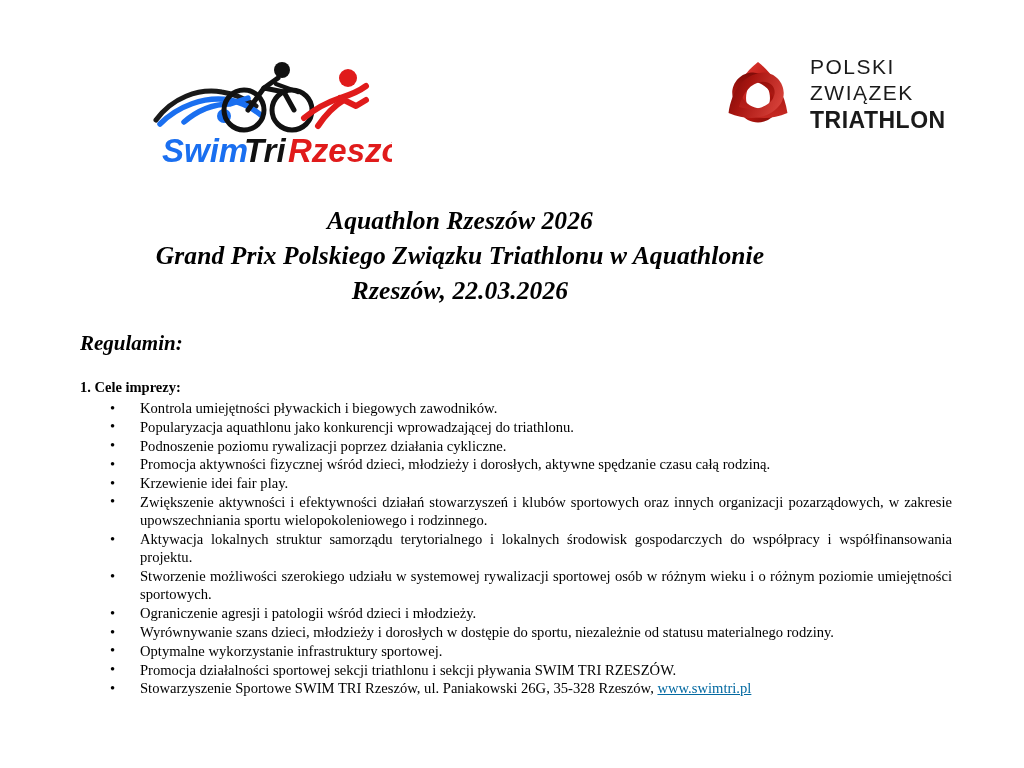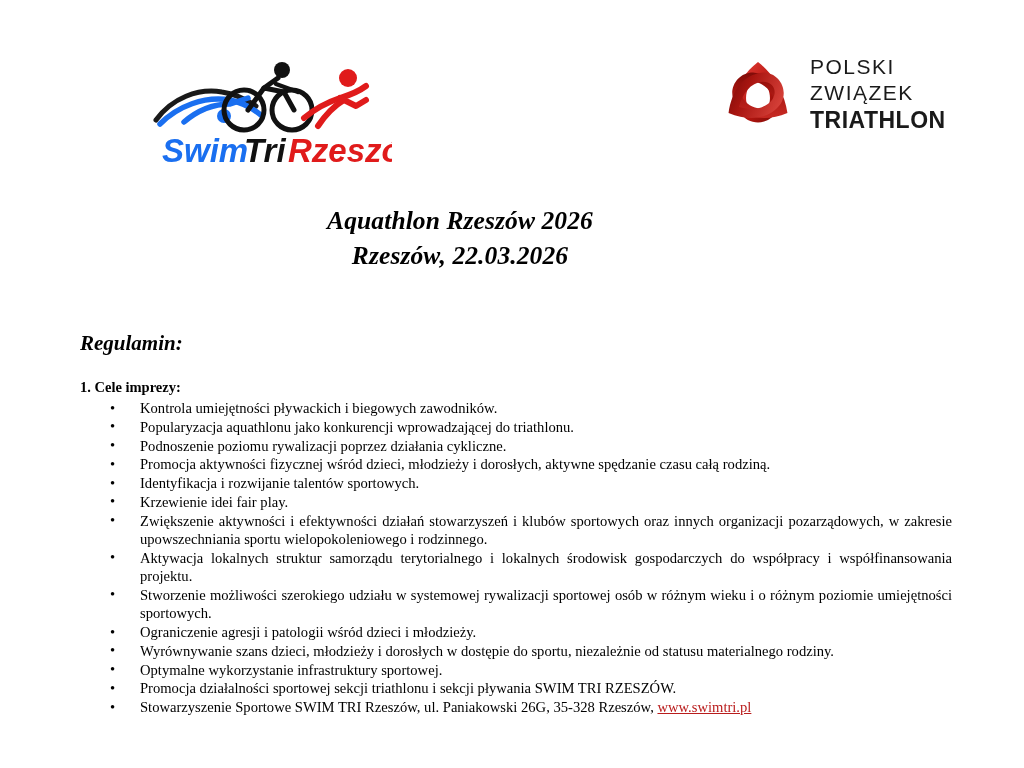--- a/index.html
+++ b/index.html
@@ -100,21 +100,21 @@
     position: absolute;
     left: 30px;
     top: -0.5px;
     font-size: 14.6px;
     line-height: 18.3px;
   }
   .section-heading.second {
     margin-top: 18px;
   }
   .link {
-    color: #b91c1c;
+    color: #0369a1;
     text-decoration: underline;
   }
   .cut-row li {
     margin-bottom: 0;
   }
 </style>
 </head>
 <body>
 
 <div class="page">
@@ -188,35 +188,35 @@
 
         <text x="98" y="26" font-family="Liberation Sans, sans-serif" font-size="21" letter-spacing="1.5" fill="#1a1a1a">POLSKI</text>
         <text x="98" y="52" font-family="Liberation Sans, sans-serif" font-size="21" letter-spacing="1.5" fill="#1a1a1a">ZWIĄZEK</text>
         <text x="98" y="80" font-family="Liberation Sans, sans-serif" font-size="23" font-weight="bold" letter-spacing="0.5" fill="#1a1a1a">TRIATHLONU</text>
       </svg>
     </div>
   </div>
 
   <div class="title-block">
     <div>Aquathlon Rzeszów 2026</div>
+    <div>Grand Prix Polskiego Związku Triathlonu w Aquathlonie</div>
     <div>Rzeszów, 22.03.2026</div>
   </div>
 
   <div class="body-area">
 
     <div class="regulamin">Regulamin:</div>
 
     <div class="section-heading">1. Cele imprezy:</div>
 
     <ul class="bullets">
       <li>Kontrola umiejętności pływackich i biegowych zawodników.</li>
       <li>Popularyzacja aquathlonu jako konkurencji wprowadzającej do triathlonu.</li>
       <li>Podnoszenie poziomu rywalizacji poprzez działania cykliczne.</li>
       <li>Promocja aktywności fizycznej wśród dzieci, młodzieży i dorosłych, aktywne spędzanie czasu całą rodziną.</li>
-      <li>Identyfikacja i rozwijanie talentów sportowych.</li>
       <li>Krzewienie idei fair play.</li>
       <li>Zwiększenie aktywności i efektywności działań stowarzyszeń i klubów sportowych oraz innych organizacji pozarządowych, w zakresie upowszechniania sportu wielopokoleniowego i rodzinnego.</li>
       <li>Aktywacja lokalnych struktur samorządu terytorialnego i lokalnych środowisk gospodarczych do współpracy i współfinansowania projektu.</li>
       <li>Stworzenie możliwości szerokiego udziału w systemowej rywalizacji sportowej osób w różnym wieku i o różnym poziomie umiejętności sportowych.</li>
       <li>Ograniczenie agresji i patologii wśród dzieci i młodzieży.</li>
       <li>Wyrównywanie szans dzieci, młodzieży i dorosłych w dostępie do sportu, niezależnie od statusu materialnego rodziny.</li>
       <li>Optymalne wykorzystanie infrastruktury sportowej.</li>
       <li>Promocja działalności sportowej sekcji triathlonu i sekcji pływania SWIM TRI RZESZÓW.</li>
     </ul>
 

